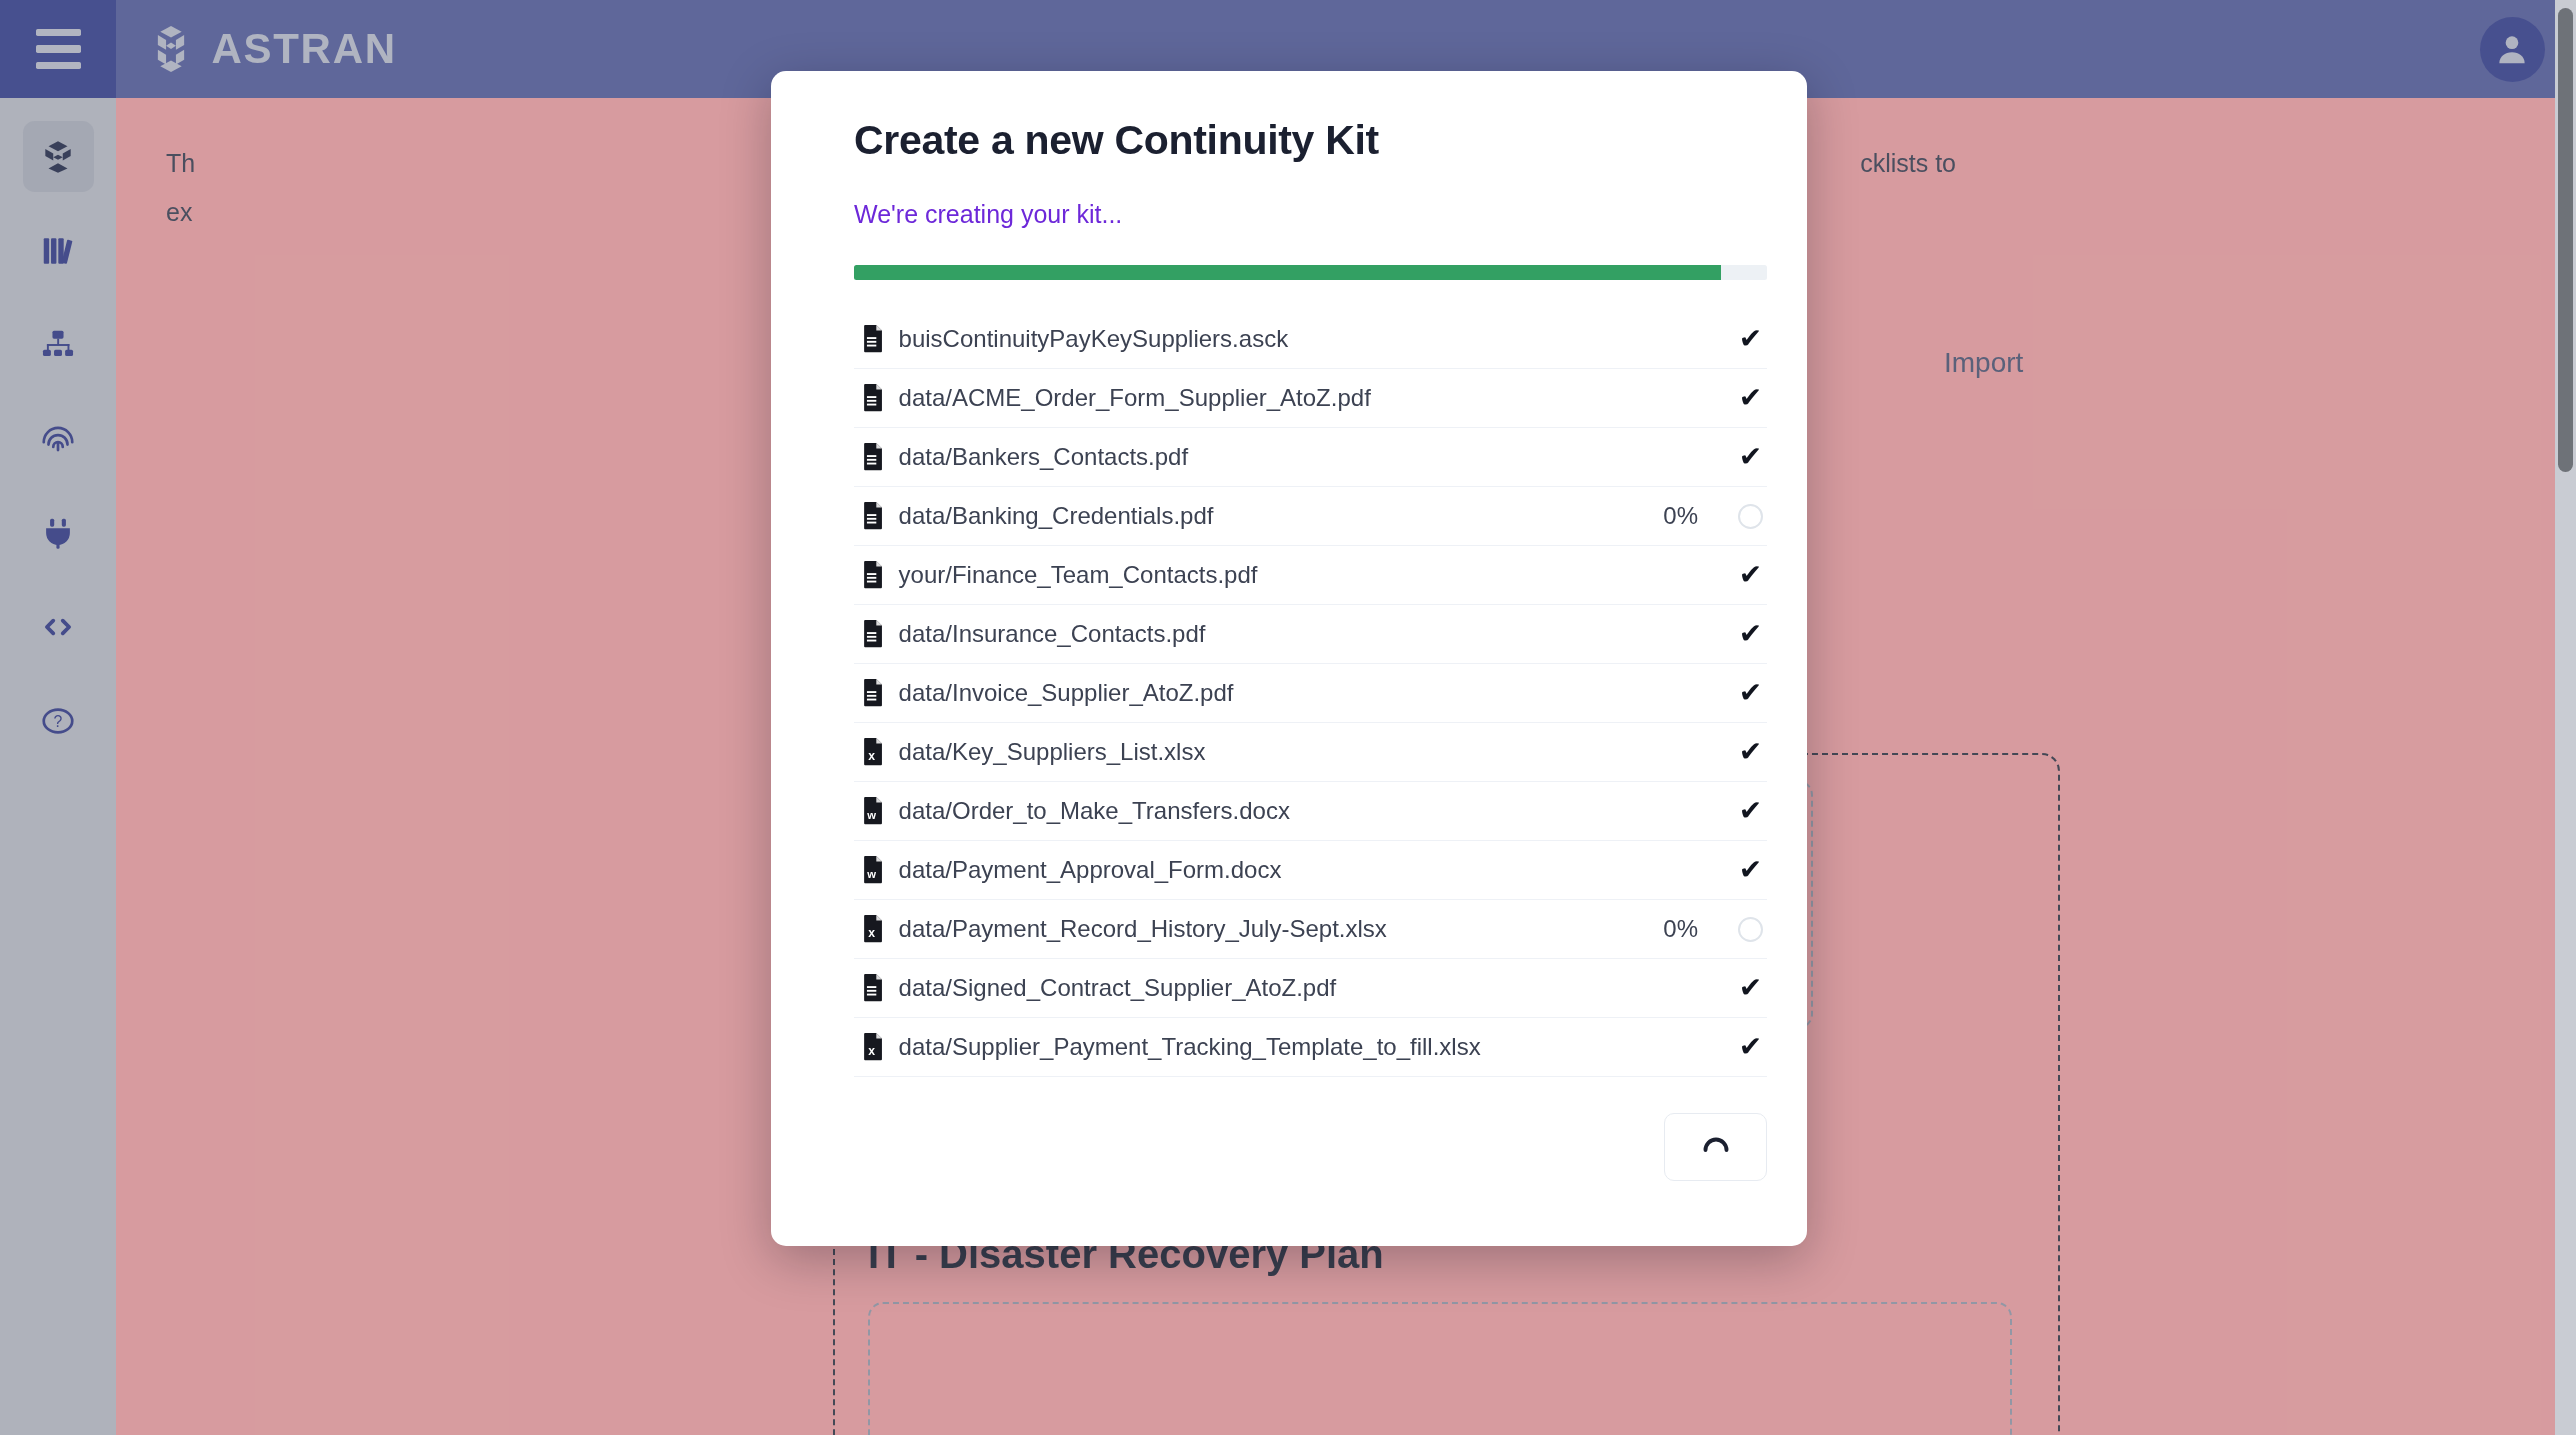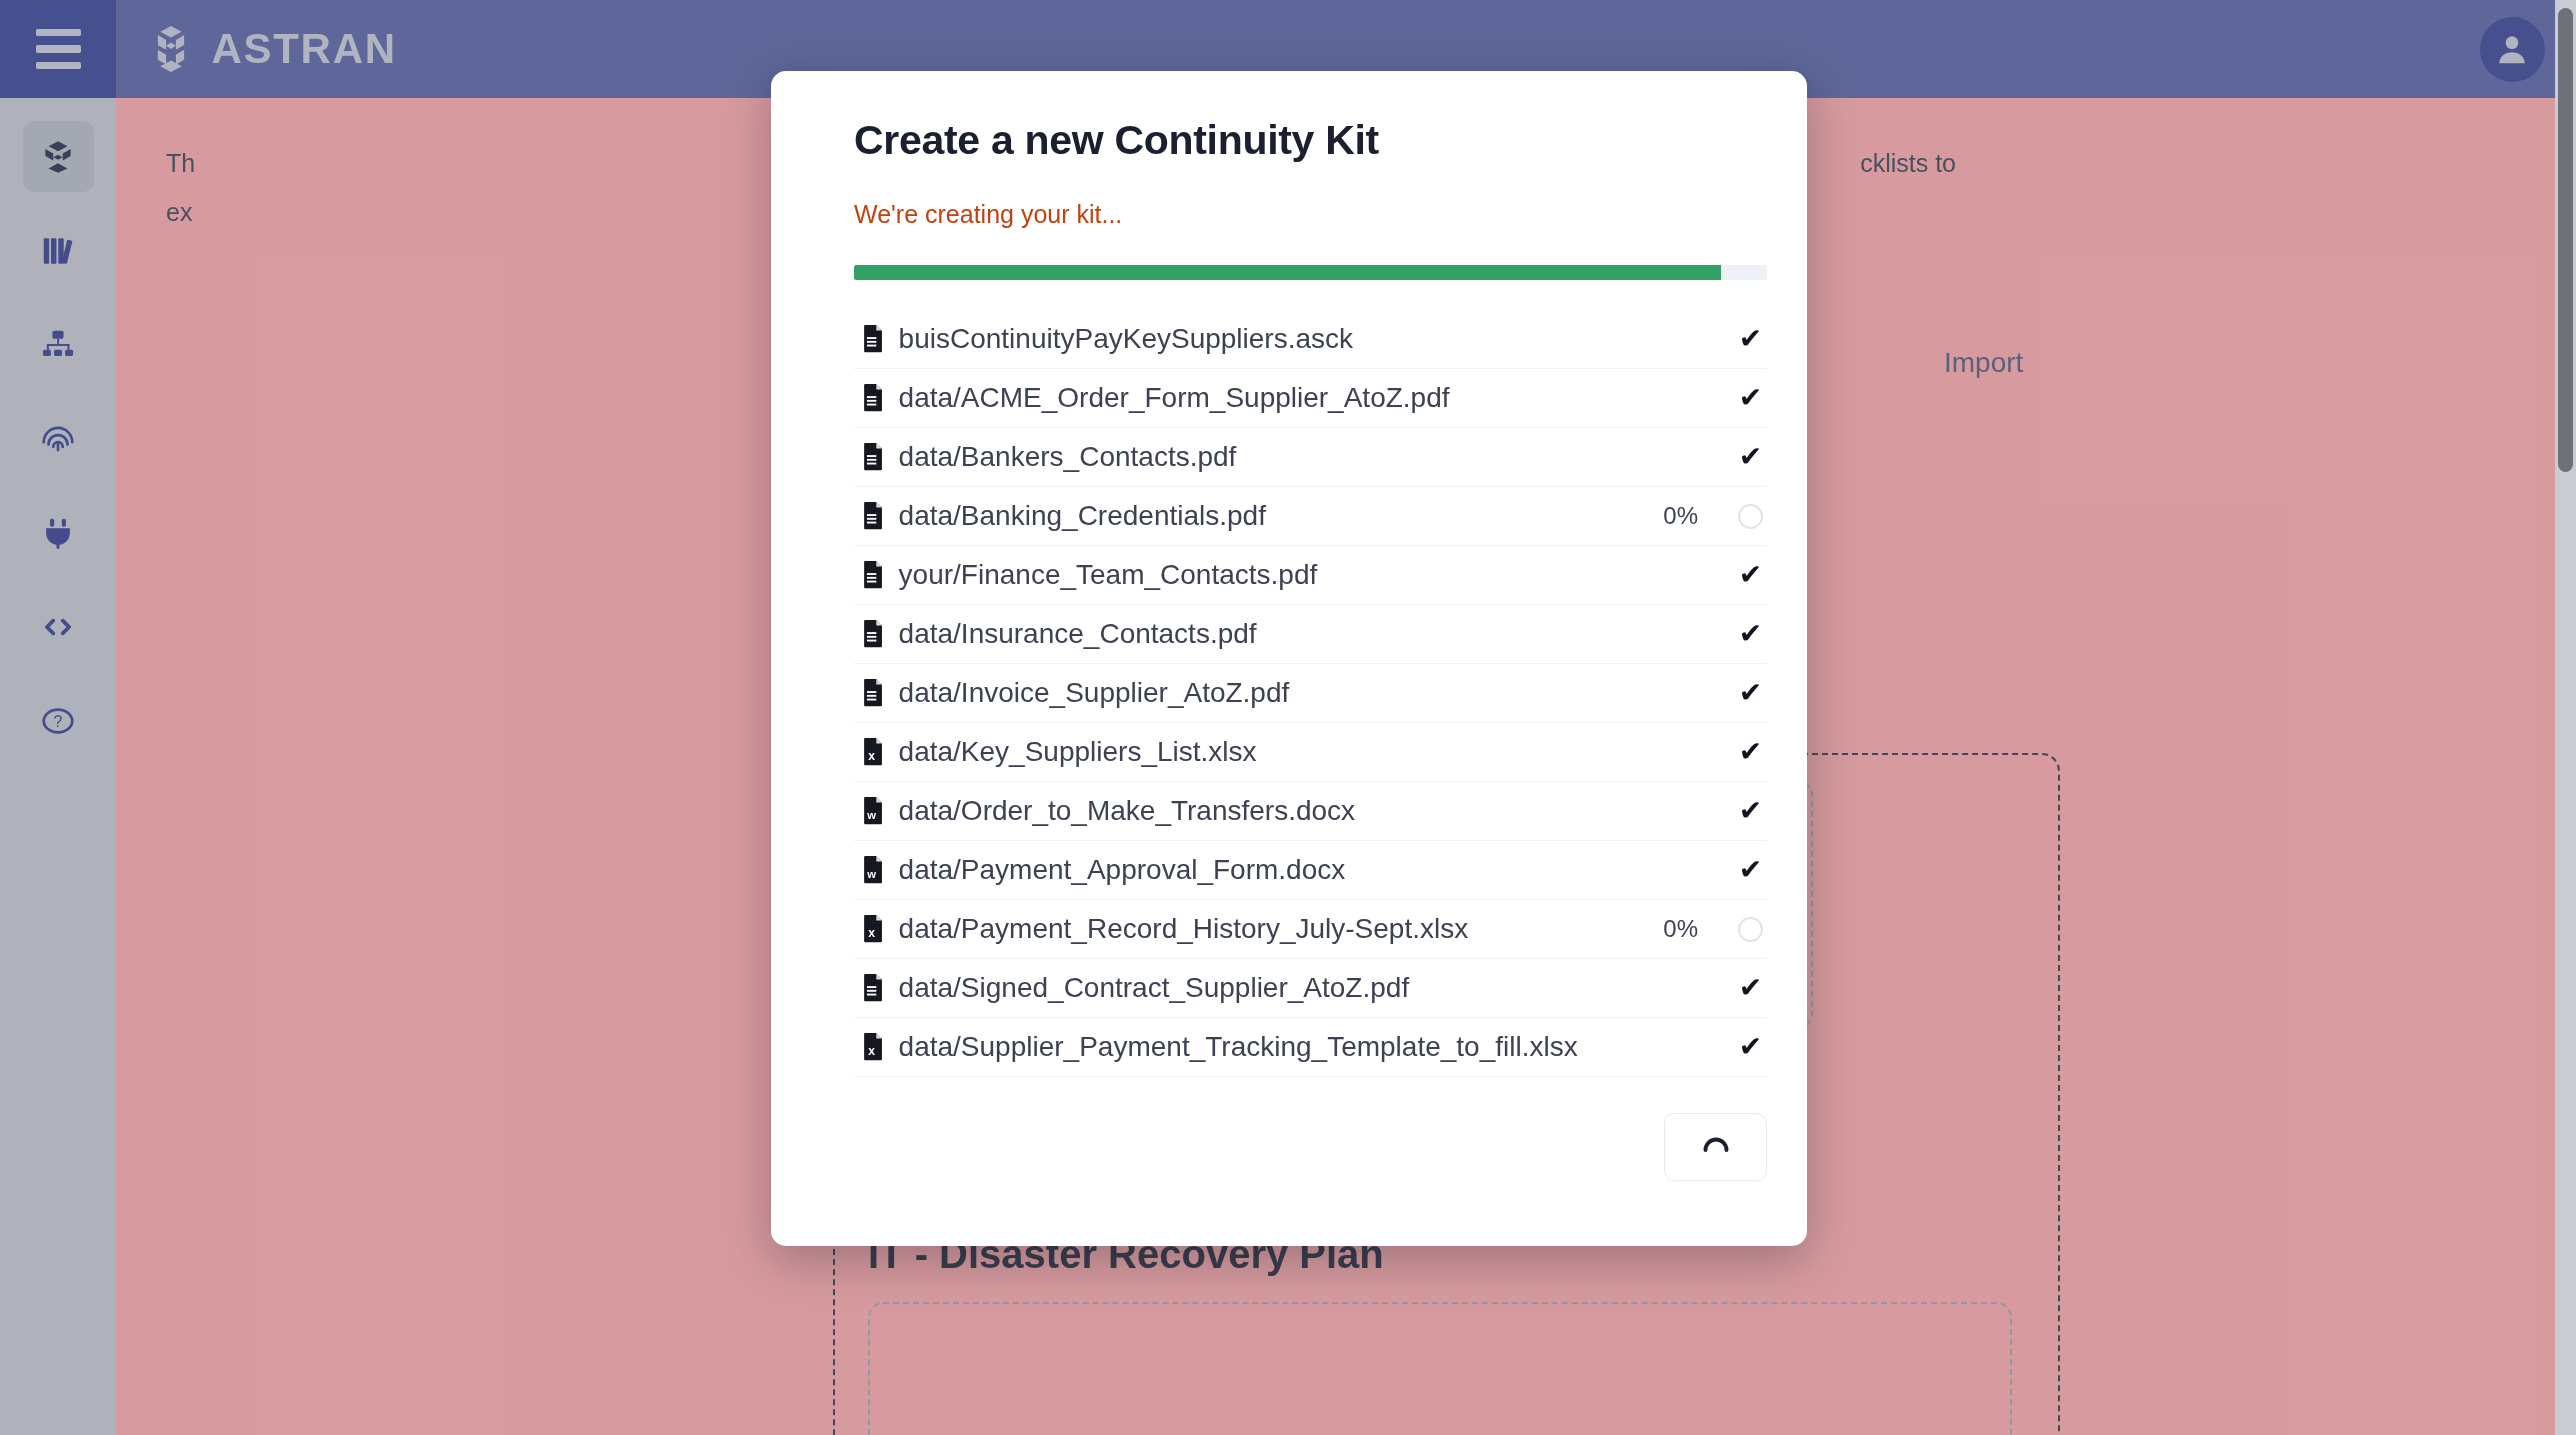--- a/index.html
+++ b/index.html
@@ -98,38 +98,38 @@
   .modal {
     position: absolute; left: 771px; top: 71px; width: 1036px; height: 1175px;
     background: #fff; border-radius: 15px;
     box-shadow: 0 13.3px 50px rgba(10,12,25,0.28);
     padding: 46px 40px 0 83px;
   }
   .modal-title {
     font-size: 41px; font-weight: bold; color: #1b2030; letter-spacing: -0.3px;
     margin-bottom: 36px;
   }
-  .modal-sub { font-size: 25px; color: #c2410c; margin-bottom: 36px; }
+  .modal-sub { font-size: 25px; color: #6d28d9; margin-bottom: 36px; }
 
   .progress-track {
     height: 15px; background: #edf1f5; border-radius: 2.5px; overflow: hidden;
     margin-bottom: 30px;
   }
   .progress-fill { height: 100%; background: #33a063; }
 
   .file-list { display: block; }
   .file-row {
     display: flex; align-items: center; height: 59px;
     border-bottom: 1.7px solid #eef1f6; cursor: pointer;
   }
   .file-row:last-child { border-bottom: 1.7px solid #eef1f6; }
   .file-icon { width: 38px; flex: 0 0 38px; display: flex; justify-content: center; }
   .file-icon svg { width: 25px; height: 30px; display: block; }
   .file-name {
-    flex: 1; font-size: 28px; color: #3c4252; white-space: nowrap;
+    flex: 1; font-size: 24px; color: #3c4252; white-space: nowrap;
     overflow: hidden; text-overflow: ellipsis; padding-left: 6.6px;
   }
   .file-pct { font-size: 24px; color: #3c4252; margin-right: 36px; }
   .file-status { width: 33px; flex: 0 0 33px; display: flex; justify-content: center; }
   .check { font-size: 28px; color: #11151f; line-height: 1; }
   .pending-circle {
     width: 25px; height: 25px; border-radius: 50%; border: 2.5px solid #dfe4ea;
   }
 
   .modal-footer { display: flex; justify-content: flex-end; padding-top: 36px; }

